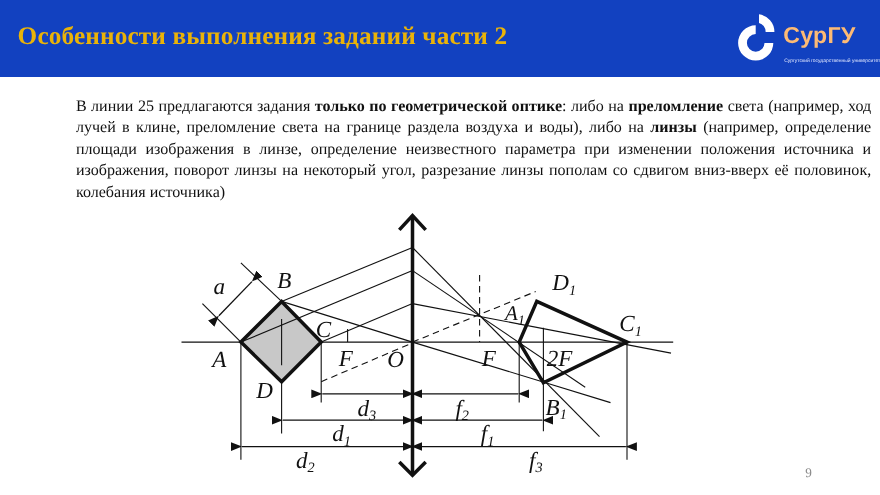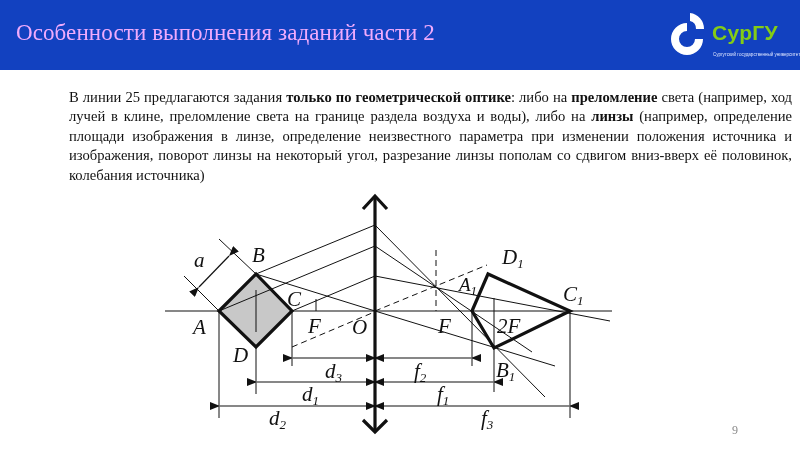--- a/index.html
+++ b/index.html
@@ -1,20 +1,20 @@
 <!DOCTYPE html>
 <html><head>
 <meta charset="utf-8">
 <style>
   html, body { margin:0; padding:0; }
   body { width:800px; height:450px; position:relative; overflow:hidden; background:#ffffff; font-family:"Liberation Serif", serif; }
   .header { position:absolute; left:0; top:0; width:800px; height:70px; background:#1241c0; }
-  .header-title { position:absolute; left:16px; top:20px; color:#f0abfc; font-family:"Liberation Serif", serif; font-weight:normal; font-size:23px; white-space:nowrap; letter-spacing:0.1px; }
+  .header-title { position:absolute; left:16px; top:20px; color:#eab308; font-family:"Liberation Serif", serif; font-weight:bold; font-size:23px; white-space:nowrap; letter-spacing:0.1px; }
   .logo { position:absolute; left:666px; top:9px; width:130px; height:56px; }
-  .logo-name { position:absolute; left:46px; top:12px; color:#84cc16; font-family:"Liberation Sans", sans-serif; font-weight:bold; font-size:21px; letter-spacing:0.3px; }
+  .logo-name { position:absolute; left:46px; top:12px; color:#fdba74; font-family:"Liberation Sans", sans-serif; font-weight:bold; font-size:21px; letter-spacing:0.3px; }
   .logo-sub { position:absolute; left:47px; top:43px; width:90px; color:#dfe6ff; font-family:"Liberation Sans", sans-serif; font-size:4.5px; line-height:5.5px; }
   .body-text { position:absolute; left:25px; top:88px; width:723px; font-size:14.6px; line-height:19.4px; color:#111; text-align:justify;margin-left:44px; }
   .body-text b { font-weight:bold; }
   .diagram { position:absolute; left:0; top:0; width:800px; height:450px; }
   .page-num { position:absolute; left:732px; top:423px; color:#8a8a8a; font-size:12px; font-family:"Liberation Serif", serif; }
   .lbl { font-family:"Liberation Serif", serif; font-style:italic; font-size:21px; fill:#111; }
   .sub { font-size:13px; }
 </style>
 </head>
 <body>

